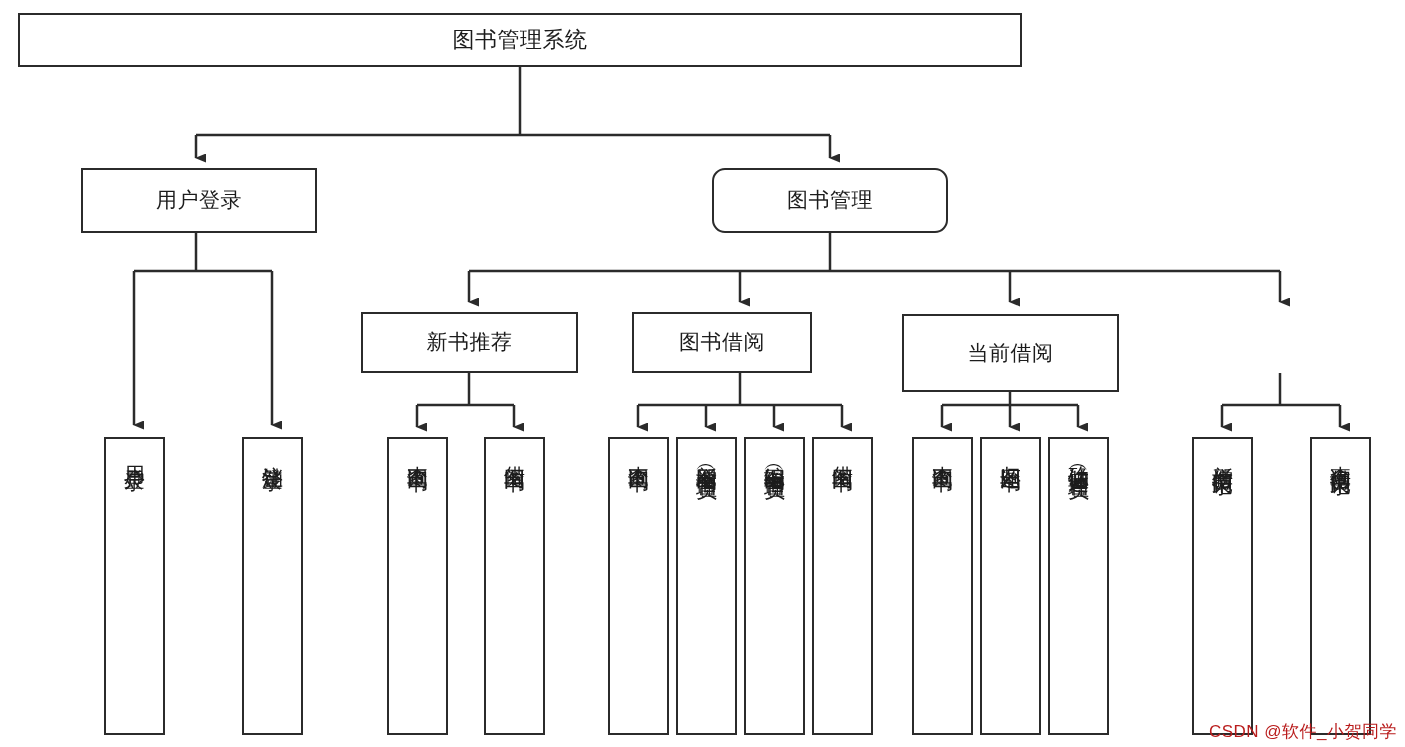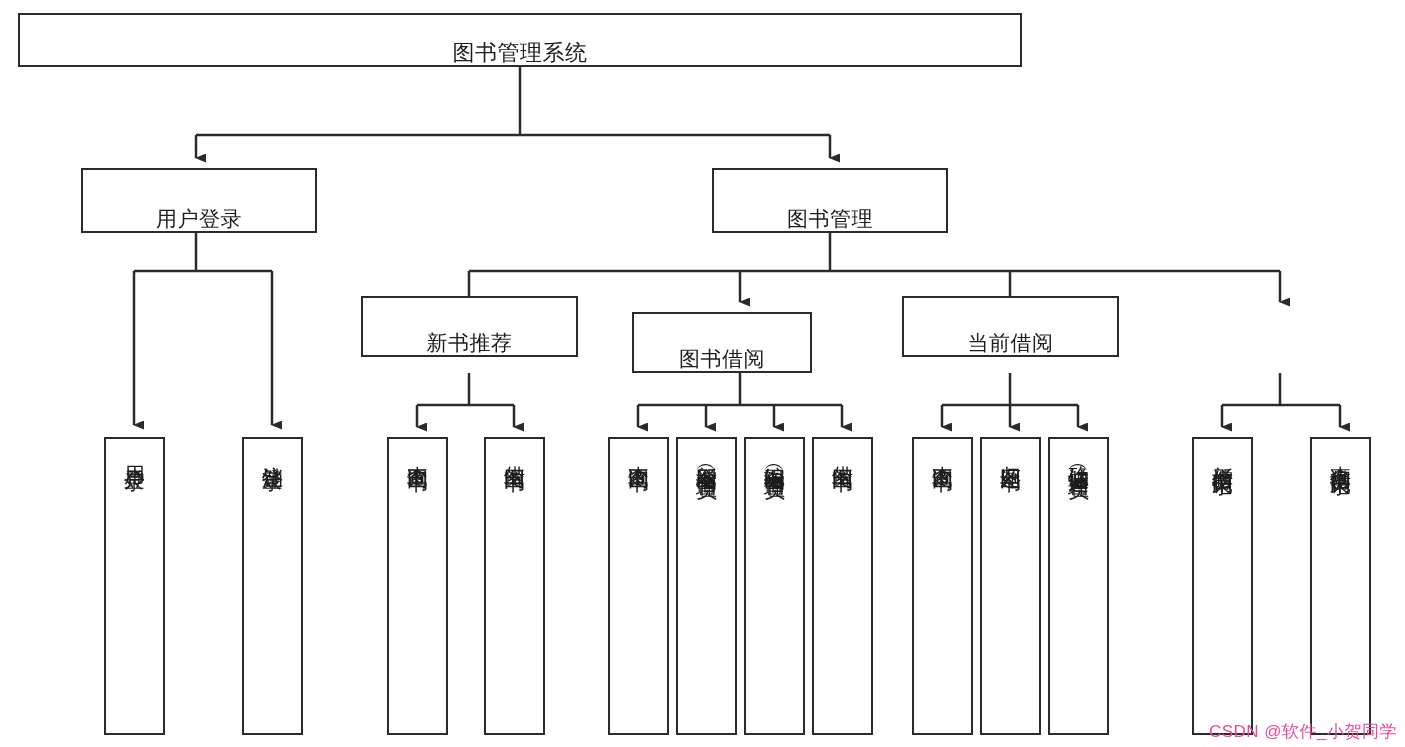--- a/index.html
+++ b/index.html
@@ -39,21 +39,20 @@
     line-height: 1.15;
   }
   .node .node-label {
     display: block;
     white-space: pre-line;
   }
   
   .node.horiz {
     font-size: 21px;
     letter-spacing: 0.5px;
-    align-items: flex-end;
   }
   .node.root {
     font-size: 22px;
   }
   
   .node.vert {
     font-size: 21px;
     padding: 10px 2px;
     align-items: flex-start;
     justify-content: center;
@@ -63,21 +62,21 @@
     text-orientation: upright;
     letter-spacing: 2px;
     white-space: pre;
     line-height: 1.05;
   }
   #watermark {
     position: absolute;
     right: 8px;
     bottom: 4px;
     font-size: 17px;
-    color: #ec4899;
+    color: #b91c1c;
     letter-spacing: 0.5px;
     white-space: nowrap;
     user-select: none;
   }
 </style>
 </head>
 <body>
 
 <div id="diagram-root">
 
@@ -131,31 +130,31 @@
     </g>
   </svg>
 
   <div class="node horiz root" style="left:18px; top:13px; width:1004px; height:54px;">
     <span class="node-label">图书管理系统</span>
   </div>
 
   <div class="node horiz" style="left:81px; top:168px; width:236px; height:65px;">
     <span class="node-label">用户登录</span>
   </div>
-  <div class="node horiz" style="left:712px; top:168px; width:236px; height:65px;">
+  <div class="node horiz" style="left:712px; top:168px; width:236px; height:65px;border-radius:13px;">
     <span class="node-label">图书管理</span>
   </div>
 
-  <div class="node horiz" style="left:361px; top:296px; width:217px; height:61px;">
+  <div class="node horiz" style="left:361px; top:312px; width:217px; height:61px;">
     <span class="node-label">新书推荐</span>
   </div>
   <div class="node horiz" style="left:632px; top:312px; width:180px; height:61px;">
     <span class="node-label">图书借阅</span>
   </div>
-  <div class="node horiz" style="left:902px; top:296px; width:217px; height:61px;">
+  <div class="node horiz" style="left:902px; top:314px; width:217px; height:78px;">
     <span class="node-label">当前借阅</span>
   </div>
 
   <div class="node vert" style="left:104px; top:437px; width:61px; height:298px;">
     <span class="node-label">用户登录</span>
   </div>
   <div class="node vert" style="left:242px; top:437px; width:61px; height:298px;">
     <span class="node-label">注销登录</span>
   </div>
 

